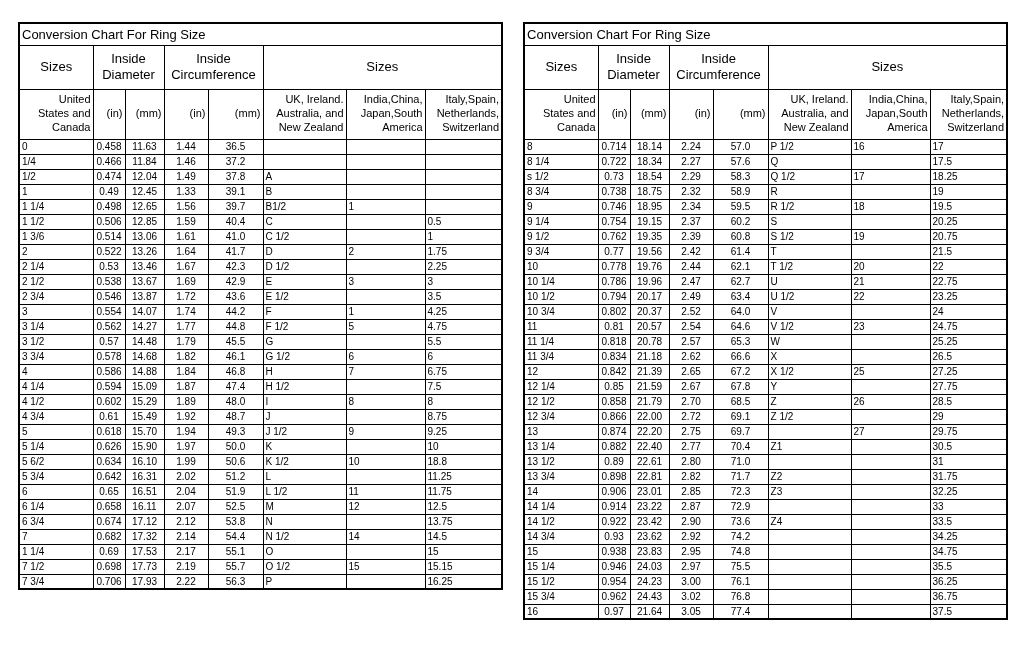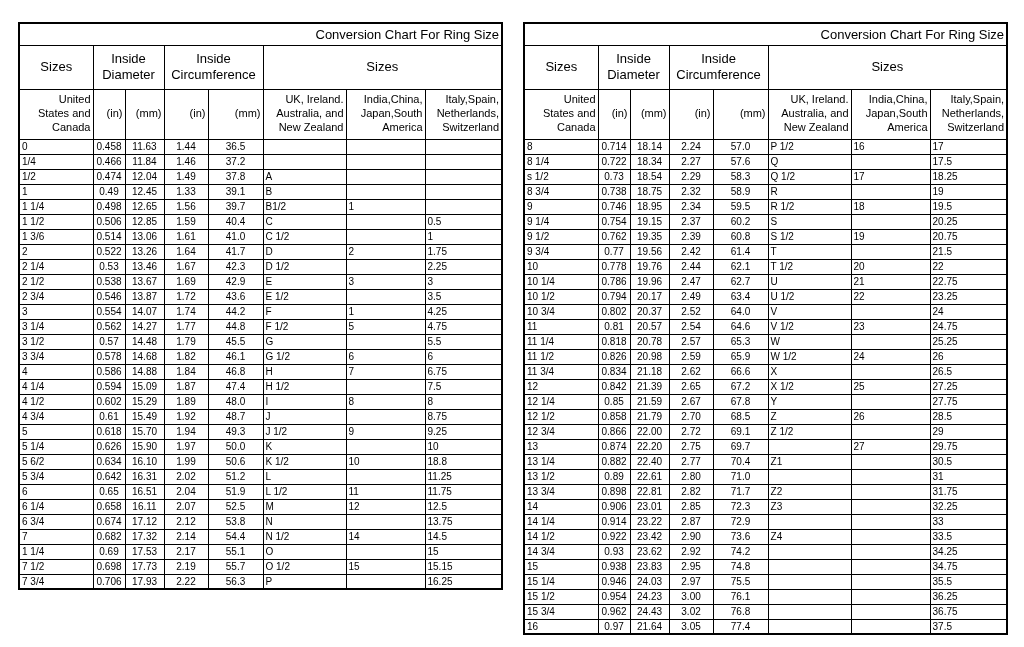--- a/index.html
+++ b/index.html
@@ -23,21 +23,21 @@
   table.ring th, table.ring td {
     border: 1px solid #000;
     padding: 0 2px;
     font-weight: normal;
     overflow: hidden;
     vertical-align: middle;
   }
   .title-cell {
     height: 22px;
     font-size: 13px;
-    text-align: right;
+    text-align: left;
     padding: 2px 0;
   }
   .group-cell {
     height: 44px;
     font-size: 13px;
     text-align: center;
     white-space: pre-line;
     line-height: 1.25;
   }
   .sub-cell {
@@ -583,30 +583,20 @@
           <td class="c0">11 1/4</td>
           <td class="c1">0.818</td>
           <td class="c2">20.78</td>
           <td class="c3">2.57</td>
           <td class="c4">65.3</td>
           <td class="c5">W</td>
           <td class="c6"></td>
           <td class="c7">25.25</td>
         </tr>
         <tr>
-          <td class="c0">11 1/2</td>
-          <td class="c1">0.826</td>
-          <td class="c2">20.98</td>
-          <td class="c3">2.59</td>
-          <td class="c4">65.9</td>
-          <td class="c5">W 1/2</td>
-          <td class="c6">24</td>
-          <td class="c7">26</td>
-        </tr>
-        <tr>
           <td class="c0">11 3/4</td>
           <td class="c1">0.834</td>
           <td class="c2">21.18</td>
           <td class="c3">2.62</td>
           <td class="c4">66.6</td>
           <td class="c5">X</td>
           <td class="c6"></td>
           <td class="c7">26.5</td>
         </tr>
         <tr>

